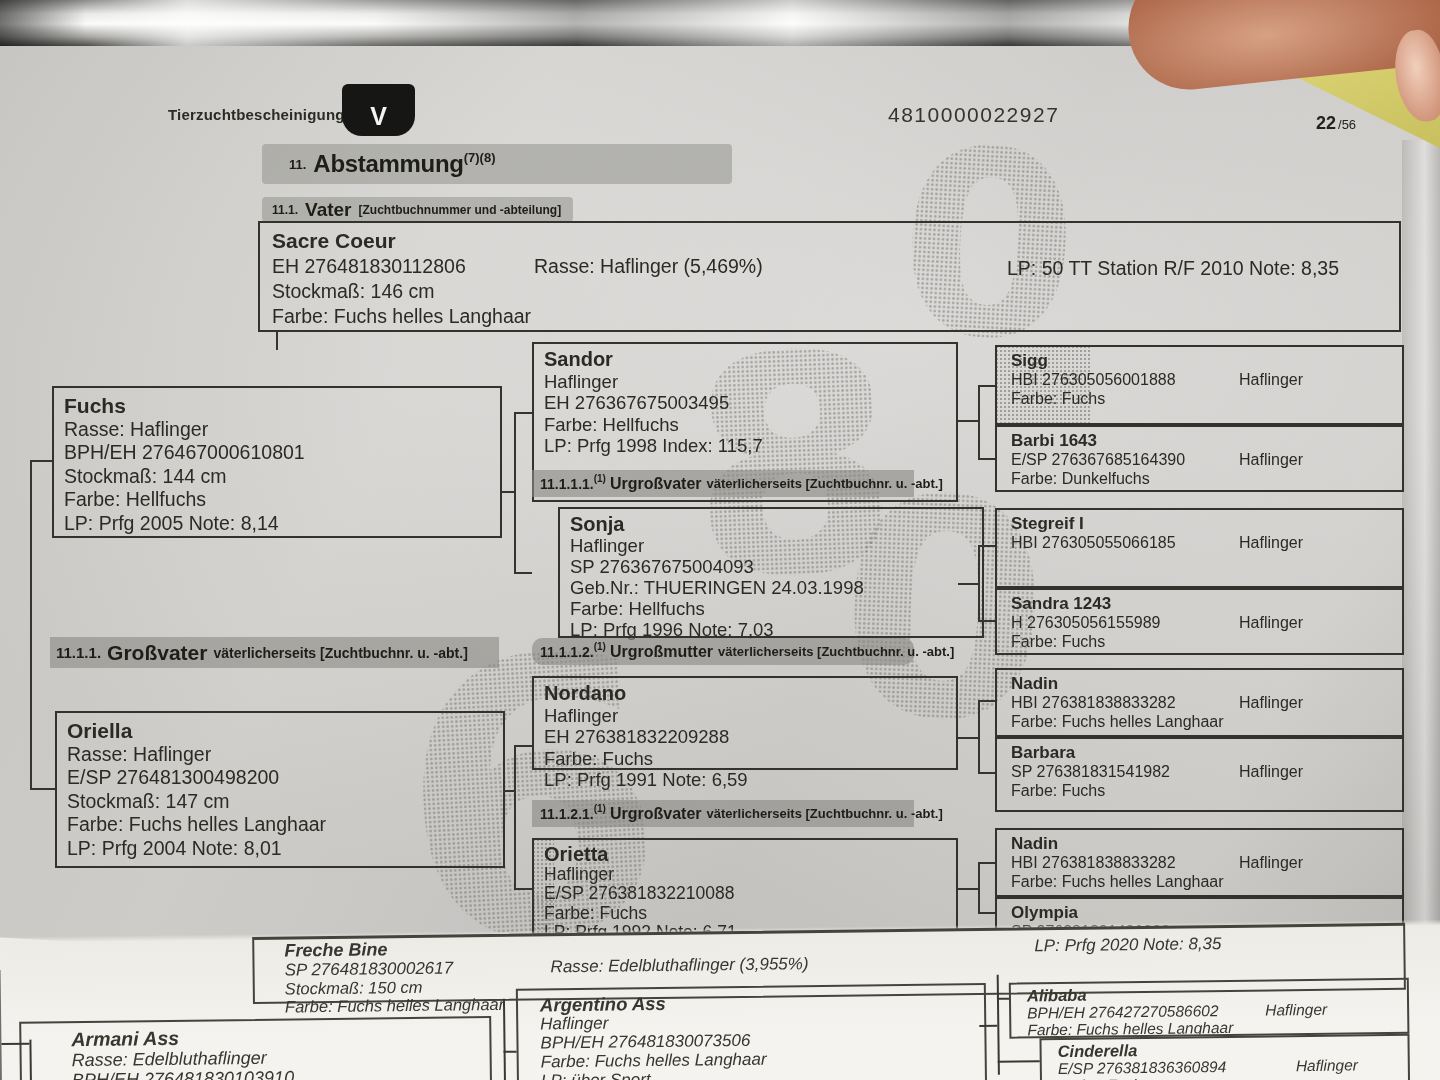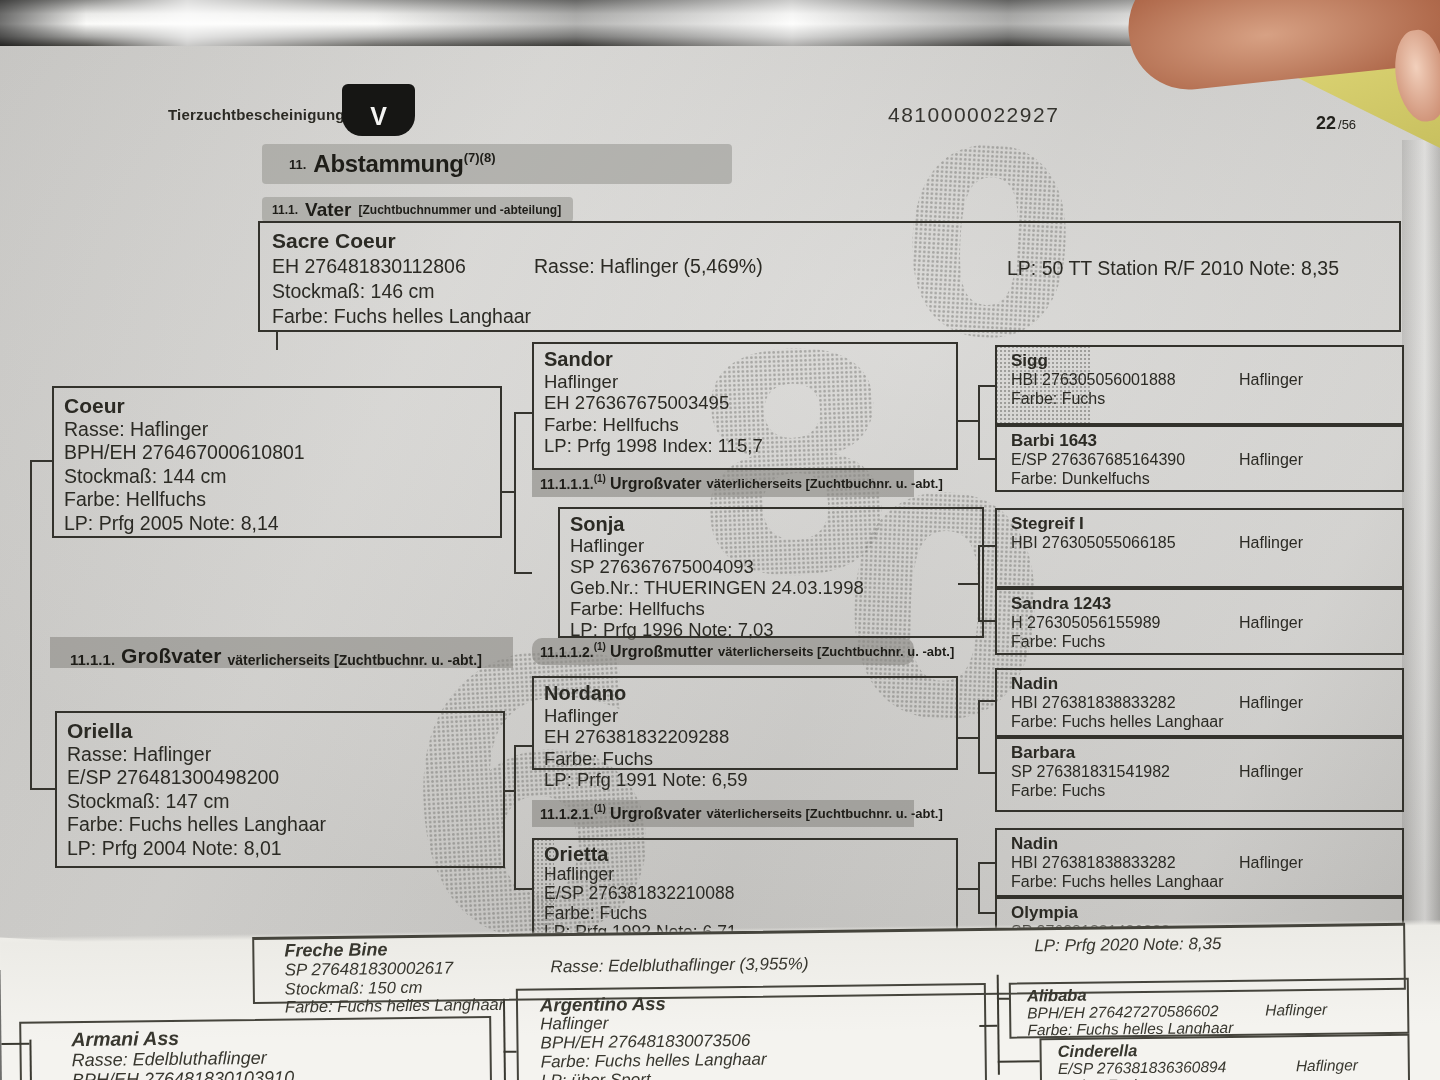--- a/index.html
+++ b/index.html
@@ -52,27 +52,27 @@
   .bx{position:absolute;z-index:3;border:2px solid #33322c;box-sizing:border-box;white-space:nowrap;}
   .vbox{left:258px;top:221px;width:1143px;height:111px;padding:5px 12px;font-size:19.5px;line-height:25px;}
   .vbox .nm{font-size:21px;font-weight:bold;line-height:26px;}
   .vbox .sid{display:inline-block;width:262px;}
   .vbox .lp{position:absolute;left:747px;top:33px;}
   .lbx{width:450px;padding:6px 10px;font-size:19.5px;line-height:23.5px;}
   .lbx .nm{font-size:21px;font-weight:bold;}
   .sandro{left:52px;top:386px;height:152px;}
   .oriella{left:55px;top:711px;height:157px;}
   .glabel{position:absolute;left:50px;top:637px;width:443px;height:31px;z-index:3;background:rgba(138,137,132,.6);
-    display:flex;align-items:flex-end;padding-left:20px;white-space:nowrap;color:#1e1d18;}
+    display:flex;align-items:center;padding-left:6px;white-space:nowrap;color:#1e1d18;}
   .glabel .n{font-size:15px;font-weight:bold;margin-right:6px;}
   .glabel .t{font-size:21px;font-weight:bold;margin-right:6px;}
   .glabel .o{font-size:14px;font-weight:bold;}
   .mbx{left:532px;width:426px;padding:5px 10px;font-size:18.5px;line-height:21.5px;}
   .mbx .nm{font-size:20px;font-weight:bold;}
-  .sandor{top:342px;height:128px;}
+  .sandor{top:342px;height:160px;}
   .sonja{top:507px;height:131px;line-height:21px;margin-left:26px;}
   .nordano{top:676px;height:94px;}
   .orietta{top:838px;height:97px;font-size:17.5px;line-height:19.5px;overflow:hidden;}
   .mlabel{position:absolute;left:532px;width:374px;height:27px;z-index:3;background:rgba(138,137,132,.62);
     display:flex;align-items:center;padding-left:8px;white-space:nowrap;color:#1e1d18;}
   .ml1{top:470px;} .ml2{top:638px;border-radius:10px;} .ml3{top:800px;}
   .mlabel .n{font-size:14px;font-weight:bold;}
   .mlabel .s{font-size:10px;font-weight:bold;position:relative;top:-5px;margin-right:4px;}
   .mlabel .t{font-size:16px;font-weight:bold;margin-right:5px;}
   .mlabel .o{font-size:13px;font-weight:bold;}
@@ -143,21 +143,21 @@
     <div class="nm">Sacre Coeur</div>
     <div>
       <span class="sid">EH 276481830112806</span><span>Rasse: Haflinger  (5,469%)</span>
       <span class="lp">LP: 50 TT Station R/F 2010 Note: 8,35</span>
     </div>
     <div>Stockmaß: 146 cm</div>
     <div>Farbe: Fuchs helles Langhaar</div>
   </div>
 
   <div class="bx lbx sandro">
-    <div class="nm">Coeur</div>
+    <div class="nm">Fuchs</div>
     <div>Rasse: Haflinger</div>
     <div>BPH/EH 276467000610801</div>
     <div>Stockmaß: 144 cm</div>
     <div>Farbe: Hellfuchs</div>
     <div>LP: Prfg 2005 Note: 8,14</div>
   </div>
   <div class="glabel">
     <span class="n">11.1.1.</span>
     <span class="t">Großvater</span>
     <span class="o">väterlicherseits [Zuchtbuchnr. u. -abt.]</span>

